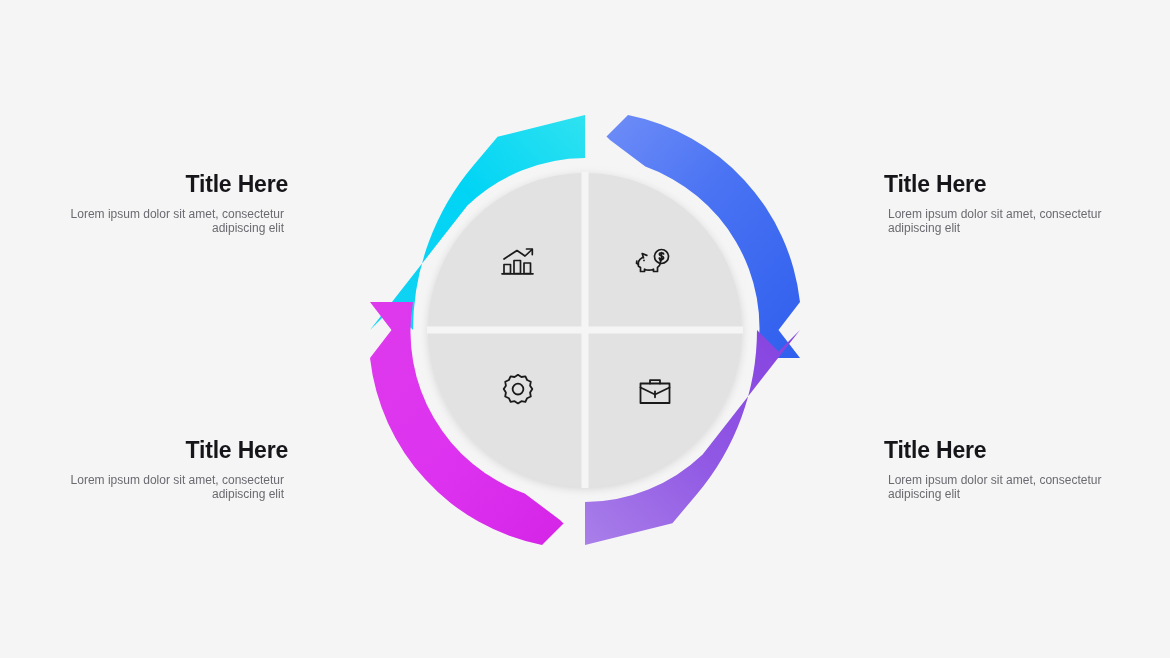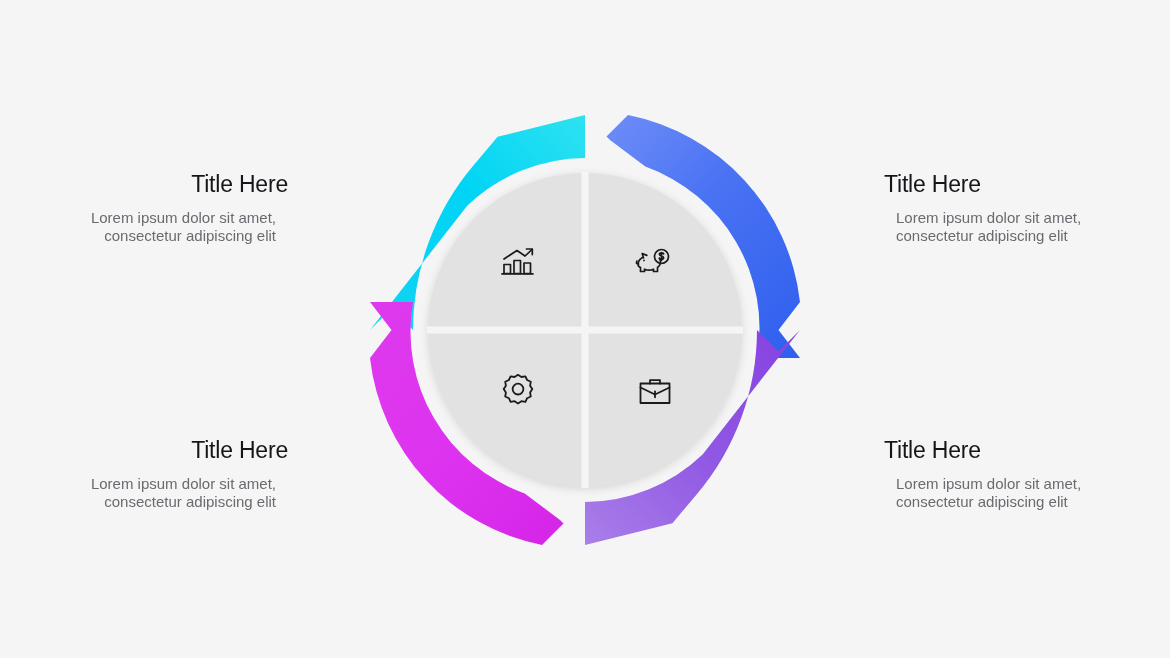--- a/index.html
+++ b/index.html
@@ -31,31 +31,31 @@
     height: 658px;
   }
 
   
   .text-block {
     position: absolute;
     width: 230px;
   }
   .text-block .title {
     font-size: 23px;
-    font-weight: normal;
+    font-weight: bold;
     color: #16161a;
     letter-spacing: -0.2px;
     margin: 0 0 10px 0;
     line-height: 1.1;
   }
   .text-block .body {
-    font-size: 15px;
+    font-size: 12px;
     color: #6a6a70;
     line-height: 1.18;
-    margin: 12px;
+    margin: 4px;
   }
 
   .tb-align-right { text-align: right; }
   .tb-align-left  { text-align: left; }
 
   #tb-top-left    { left: 58px;  top: 172px; }
   #tb-bottom-left { left: 58px;  top: 438px; }
   #tb-top-right   { left: 884px; top: 172px; }
   #tb-bottom-right{ left: 884px; top: 438px; }
 

